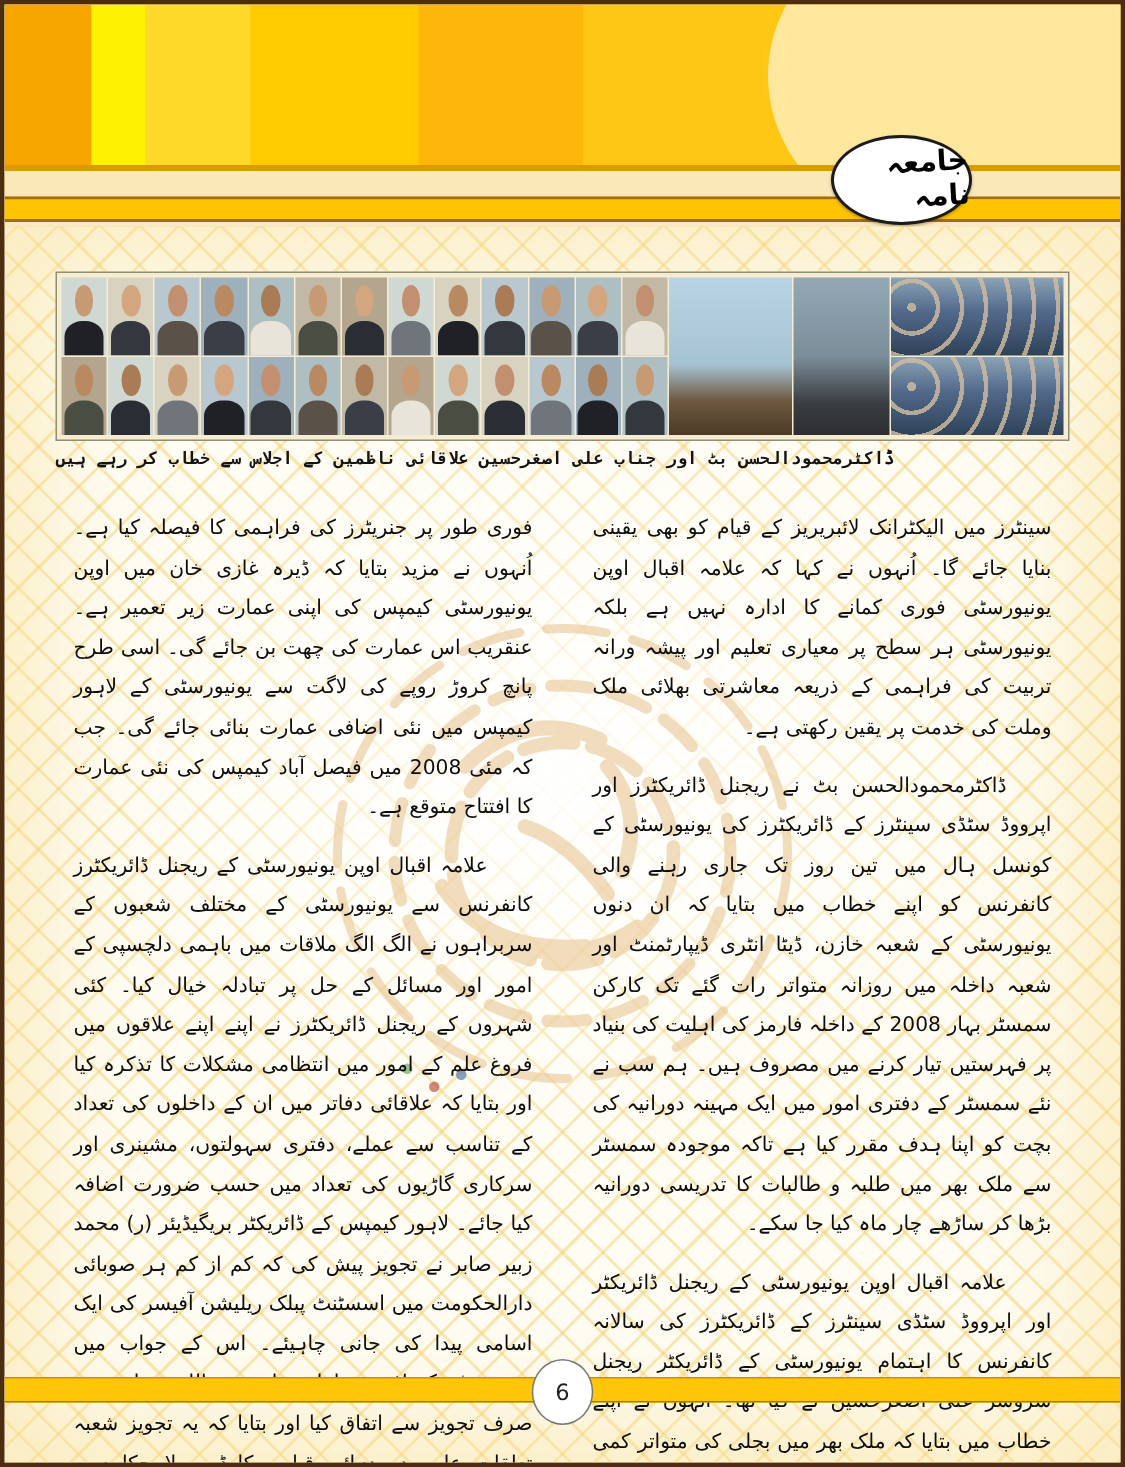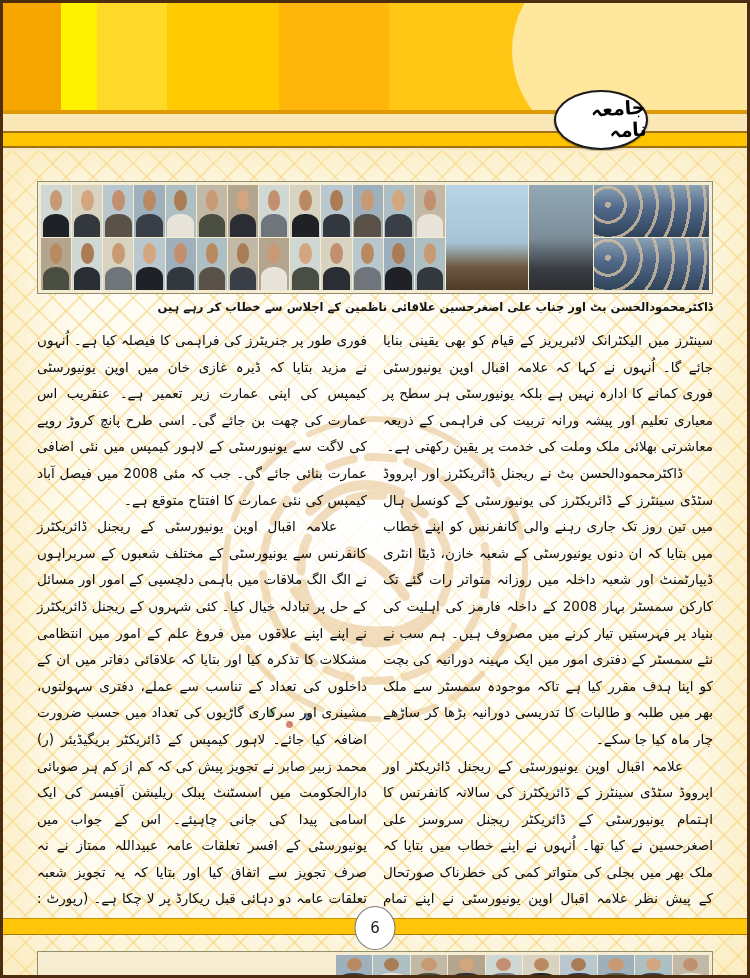--- a/index.html
+++ b/index.html
@@ -51,26 +51,26 @@
   .scene-audience{background:
       repeating-radial-gradient(circle at 12% 38%, rgba(210,190,160,.8) 0 3px, rgba(0,0,0,0) 3px 16px),
       linear-gradient(#8ba3b5 0%, #51688a 45%, #2e4259 100%);}
   .aud-stack{flex:1; display:flex; flex-direction:column; gap:1px;}
   .aud-stack .scene{flex:1;}
   .desk-row{display:flex; gap:1px; width:294px;}
   .right-stack{flex:1; display:flex; flex-direction:column; gap:1px;}
   .mini-row{display:flex; gap:1px; height:33px;}
   .mini-row .hs-cell{flex:1;}
   
-  .caption{margin:5px 0 0; text-align:right; direction:rtl;
-    font-size:11.5px; font-weight:600; color:#141414; line-height:16px;}
+  .caption{margin:5px 0 0; text-align:left; direction:rtl;
+    font-size:11.5px; font-weight:600; color:#141414; line-height:16px;font-family:Liberation Mono, monospace;}
   
   .columns{display:flex; direction:rtl; gap:16px; margin-top:12px; min-height:428px; align-items:flex-start;}
   .col{flex:1; direction:rtl; text-align:justify; font-size:13.5px; line-height:26.6px; color:#0d0d0d;}
-  .col p{margin:0;}
+  .col p{margin:12px;}
   .col p + p{text-indent:30px;}
   
   .watermark{position:absolute; z-index:1; top:388px; left:50%; transform:translateX(-50%);
     width:350px; height:360px; opacity:.6; pointer-events:none;}
   .speck{position:absolute; width:7px; height:7px; border-radius:50%; z-index:1;}
   
   .footer-bar{position:absolute; left:0; right:0; top:915px; height:17px;
     background:#FFC508; border-top:1px solid #C89208; border-bottom:1px solid #A67A08; z-index:3;}
   .page-circle{position:absolute; left:50%; top:-13px; transform:translateX(-50%);
     width:41px; height:44px; background:#fff; border:1.5px solid #777;

